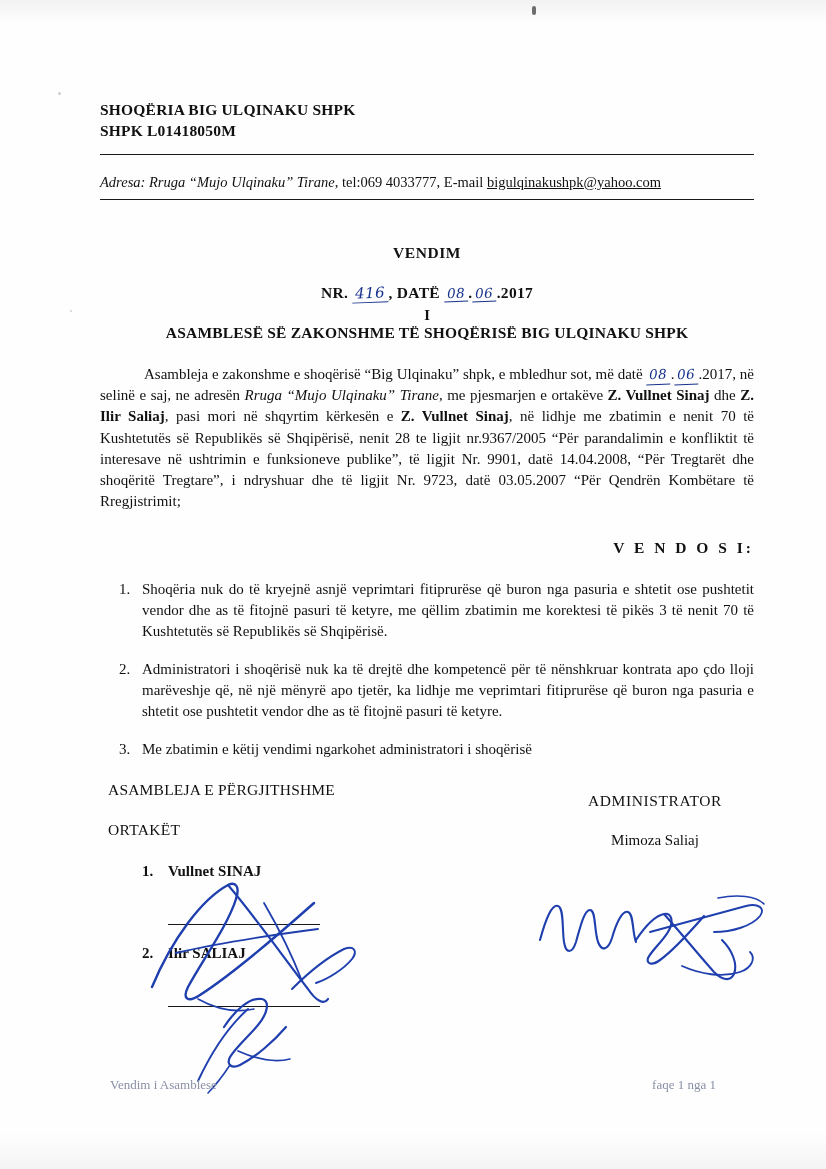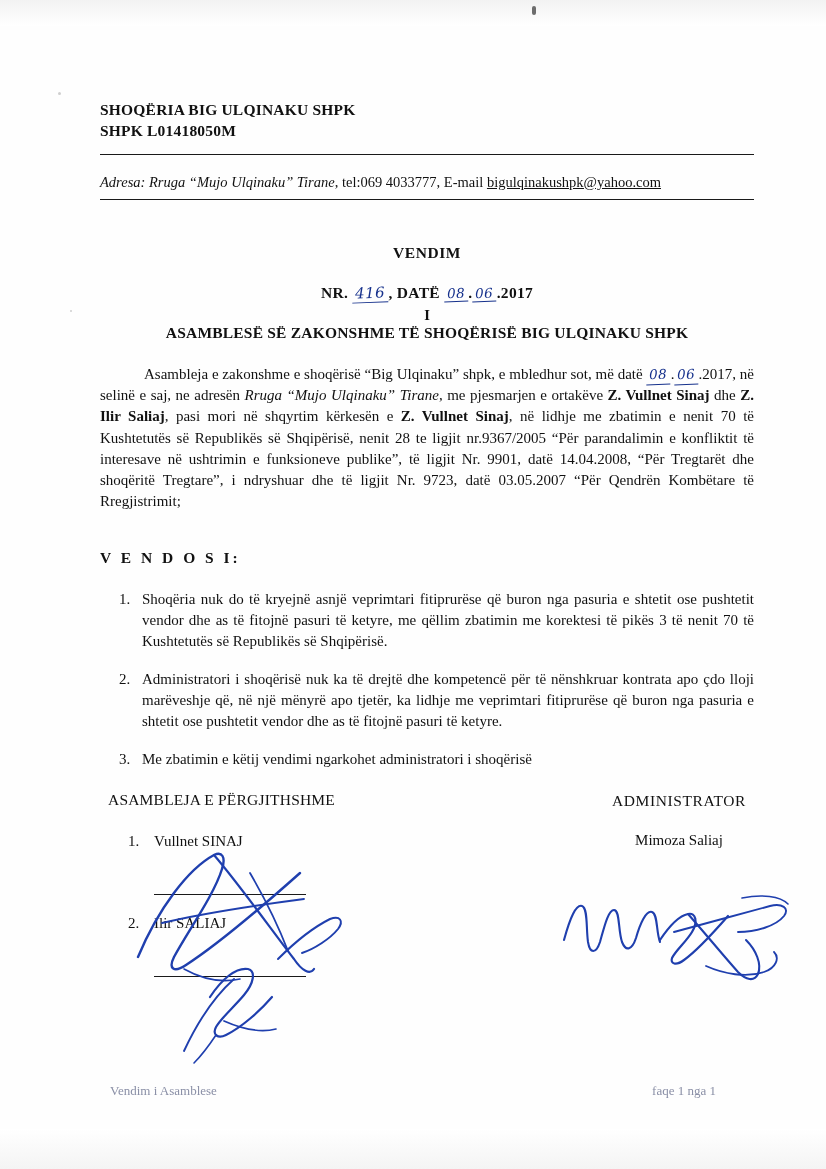--- a/index.html
+++ b/index.html
@@ -116,25 +116,25 @@
     margin-top: 22px;
     font-size: 15px;
     line-height: 1.42;
     text-align: justify;
   }
   .para .indent { display: inline-block; width: 44px; }
   .para b { font-weight: bold; }
   .para i { font-style: italic; }
 
   .vendosi {
-    text-align: left;
+    text-align: right;
     font-weight: bold;
     font-size: 15.5px;
     letter-spacing: 3px;
-    margin-top: 36px;
+    margin-top: 26px;
   }
 
   ol.decisions {
     margin: 22px 0 0 0;
     padding-left: 34px;
     font-size: 15px;
     line-height: 1.42;
   }
   ol.decisions li {
     margin-bottom: 16px;
@@ -157,22 +157,23 @@
   }
   .ortaket {
     margin-top: 22px;
     margin-left: 8px;
     font-size: 15.5px;
     letter-spacing: 0.3px;
   }
 
   .signers {
     margin-top: 24px;
-    margin-left: 28px;
+    margin-left: 42px;
     position: relative;
+    font-weight: bold;
   }
   .signer {
     font-size: 15px;
     position: relative;
   }
   .signer .num { display: inline-block; width: 26px; }
   .sig-line {
     border-bottom: 1.2px solid #1a1a1a;
     width: 152px;
     height: 44px;
@@ -183,38 +184,38 @@
 
   
   .ink {
     position: absolute;
     pointer-events: none;
   }
   .ink svg { display: block; overflow: visible; }
 
   .admin-block {
     position: absolute;
-    right: 32px;
+    right: 56px;
     top: 792px;
     text-align: center;
     width: 230px;
   }
   .admin-title {
     font-size: 15.5px;
     letter-spacing: 0.6px;
   }
   .admin-name {
     font-size: 15px;
     margin-top: 22px;
   }
 
   .footer {
     position: absolute;
     left: 0; right: 0;
-    bottom: 70px;
+    bottom: 76px;
     display: flex;
     justify-content: space-between;
     padding: 0 110px;
     font-size: 13px;
     color: #8a8fa6;
     font-family: "Liberation Serif", serif;
   }
 </style>
 </head>
 <body>
@@ -261,20 +262,21 @@
     <div class="vendosi">V E N D O S I:</div>
 
     <ol class="decisions">
       <li>Shoqëria nuk do të kryejnë asnjë veprimtari fitiprurëse që buron nga pasuria e shtetit ose pushtetit vendor dhe as të fitojnë pasuri të ketyre, me qëllim zbatimin me korektesi të pikës 3 të nenit 70 të Kushtetutës së Republikës së Shqipërisë.</li>
       <li>Administratori i shoqërisë nuk ka të drejtë dhe kompetencë për të nënshkruar kontrata apo çdo lloji marëveshje që, në një mënyrë apo tjetër, ka lidhje me veprimtari fitiprurëse që buron nga pasuria e shtetit ose pushtetit vendor dhe as të fitojnë pasuri të ketyre.</li>
       <li>Me zbatimin e këtij vendimi ngarkohet administratori i shoqërisë</li>
     </ol>
 
 
     <div class="assembly-general">ASAMBLEJA E PËRGJITHSHME</div>
+    <div class="ortaket">ORTAKËT</div>
 
     <div class="signers">
       <div class="signer">
         <span class="num">1.</span><span>Vullnet SINAJ</span>
       </div>
       <div class="sig-line"></div>
 
       <div class="signer signer2">
         <span class="num">2.</span><span>Ilir SALIAJ</span>
       </div>

